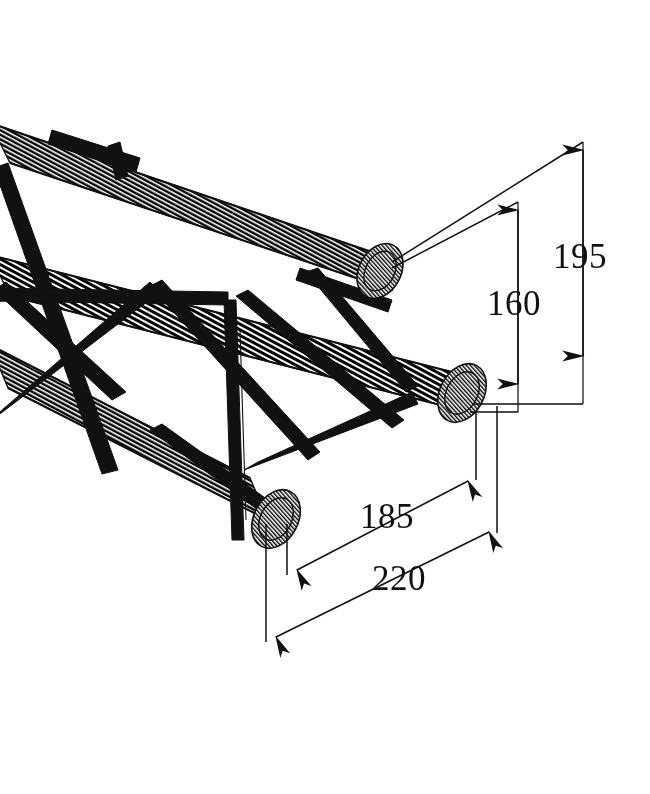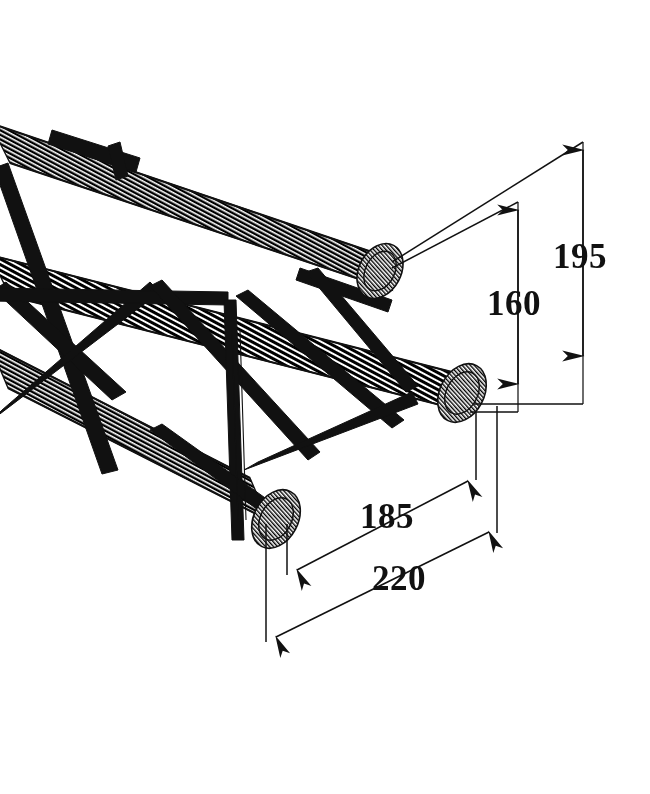--- a/index.html
+++ b/index.html
@@ -12,21 +12,20 @@
     width: 650px;
     height: 794px;
     overflow: hidden;
     font-family: "Liberation Serif", "DejaVu Serif", serif;
   }
   #drawing-root {
     position: relative;
     width: 650px;
     height: 794px;
     background: #ffffff;
-    font-weight: bold;
   }
   #truss-svg {
     position: absolute;
     left: 0;
     top: 0;
     width: 650px;
     height: 794px;
     display: block;
   }
   .dim-label {

